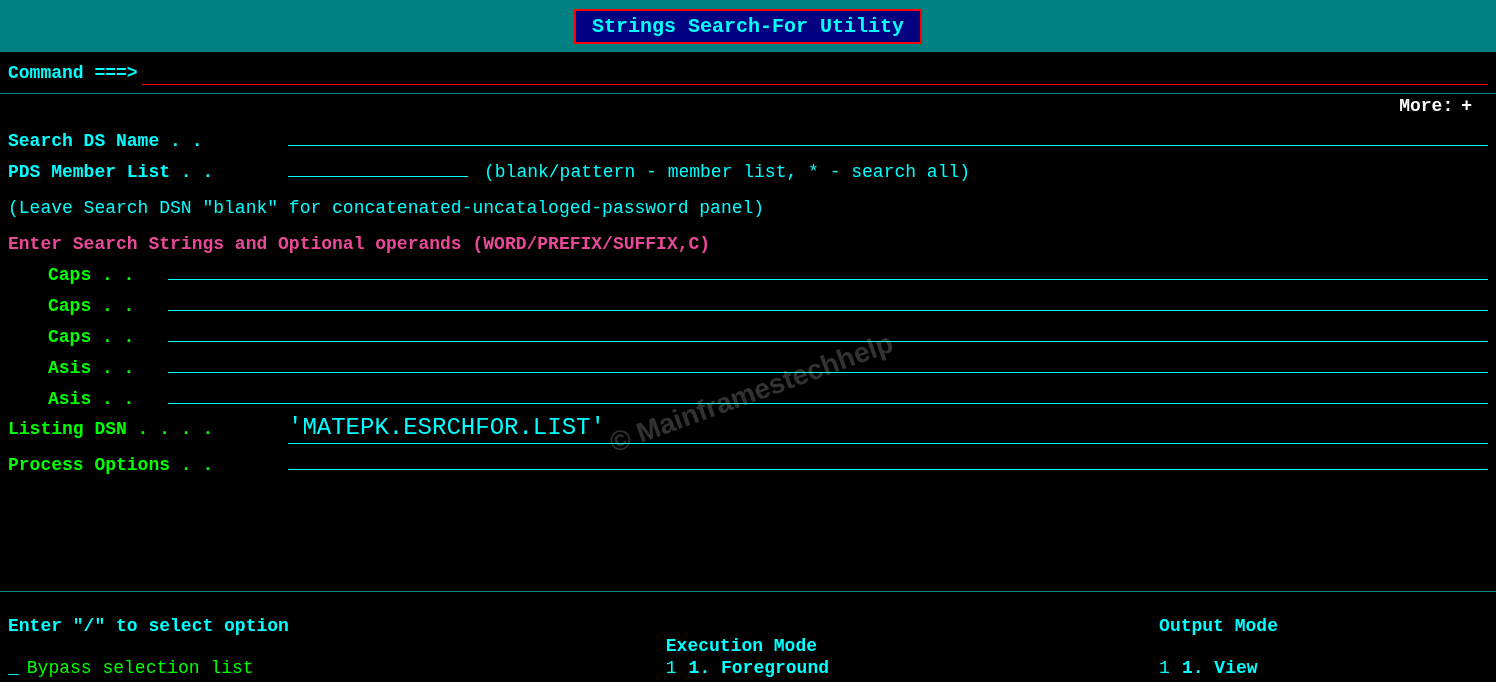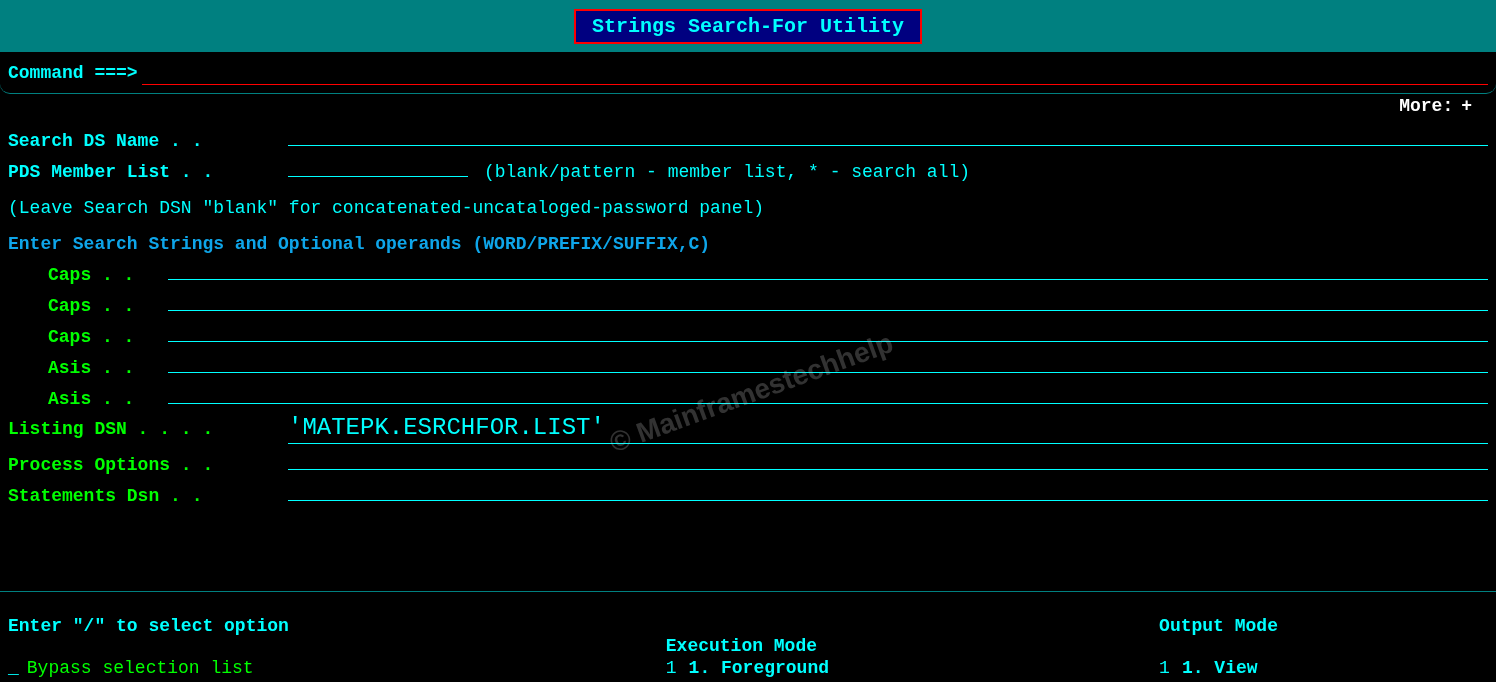--- a/index.html
+++ b/index.html
@@ -47,21 +47,20 @@
     }
 
     
     .command-line {
       background-color: #000000;
       padding: 6px 8px;
       display: flex;
       align-items: center;
       border-bottom: 1px solid #008080;
       height: 42px;
-      border-radius: 10px;
     }
 
     .command-label {
       color: #00ffff;
       font-size: 18px;
       font-weight: bold;
       white-space: nowrap;
     }
 
     .command-input-area {
@@ -138,21 +137,21 @@
       white-space: nowrap;
     }
 
     .info-line {
       color: #00ffff;
       font-size: 18px;
       padding: 6px 0 2px 0;
     }
 
     .section-header {
-      color: #0ea5e9;
+      color: #ec4899;
       font-size: 18px;
       font-weight: bold;
       padding: 6px 0 2px 0;
     }
 
     .caps-row {
       display: flex;
       align-items: baseline;
       margin-bottom: 2px;
       padding-left: 40px;
@@ -315,24 +314,20 @@
       <div class="input-underline" style="border-bottom:1px solid #00ffff; flex:1; display:flex; align-items:flex-end;">
         <span class="input-value">'MATEPK.ESRCHFOR.LIST'</span>
       </div>
     </div>
 
     <div class="listing-row">
       <span class="form-label-green">Process Options . .</span>
       <div style="border-bottom:1px solid #00ffff; flex:1; height:24px;"></div>
     </div>
 
-    <div class="listing-row">
-      <span class="form-label-green">Statements Dsn  . .</span>
-      <div style="border-bottom:1px solid #00ffff; flex:1; height:24px;"></div>
-    </div>
 
   </div>
 
   <div class="bottom-section">
 
     <div class="bottom-options-row">
       <span class="option-label" style="flex:2;">Enter "/" to select option</span>
       <span class="option-label" style="flex:1.5;margin-top:40px;">Execution Mode</span>
       <span class="option-label" style="flex:1;">Output Mode</span>
     </div>

